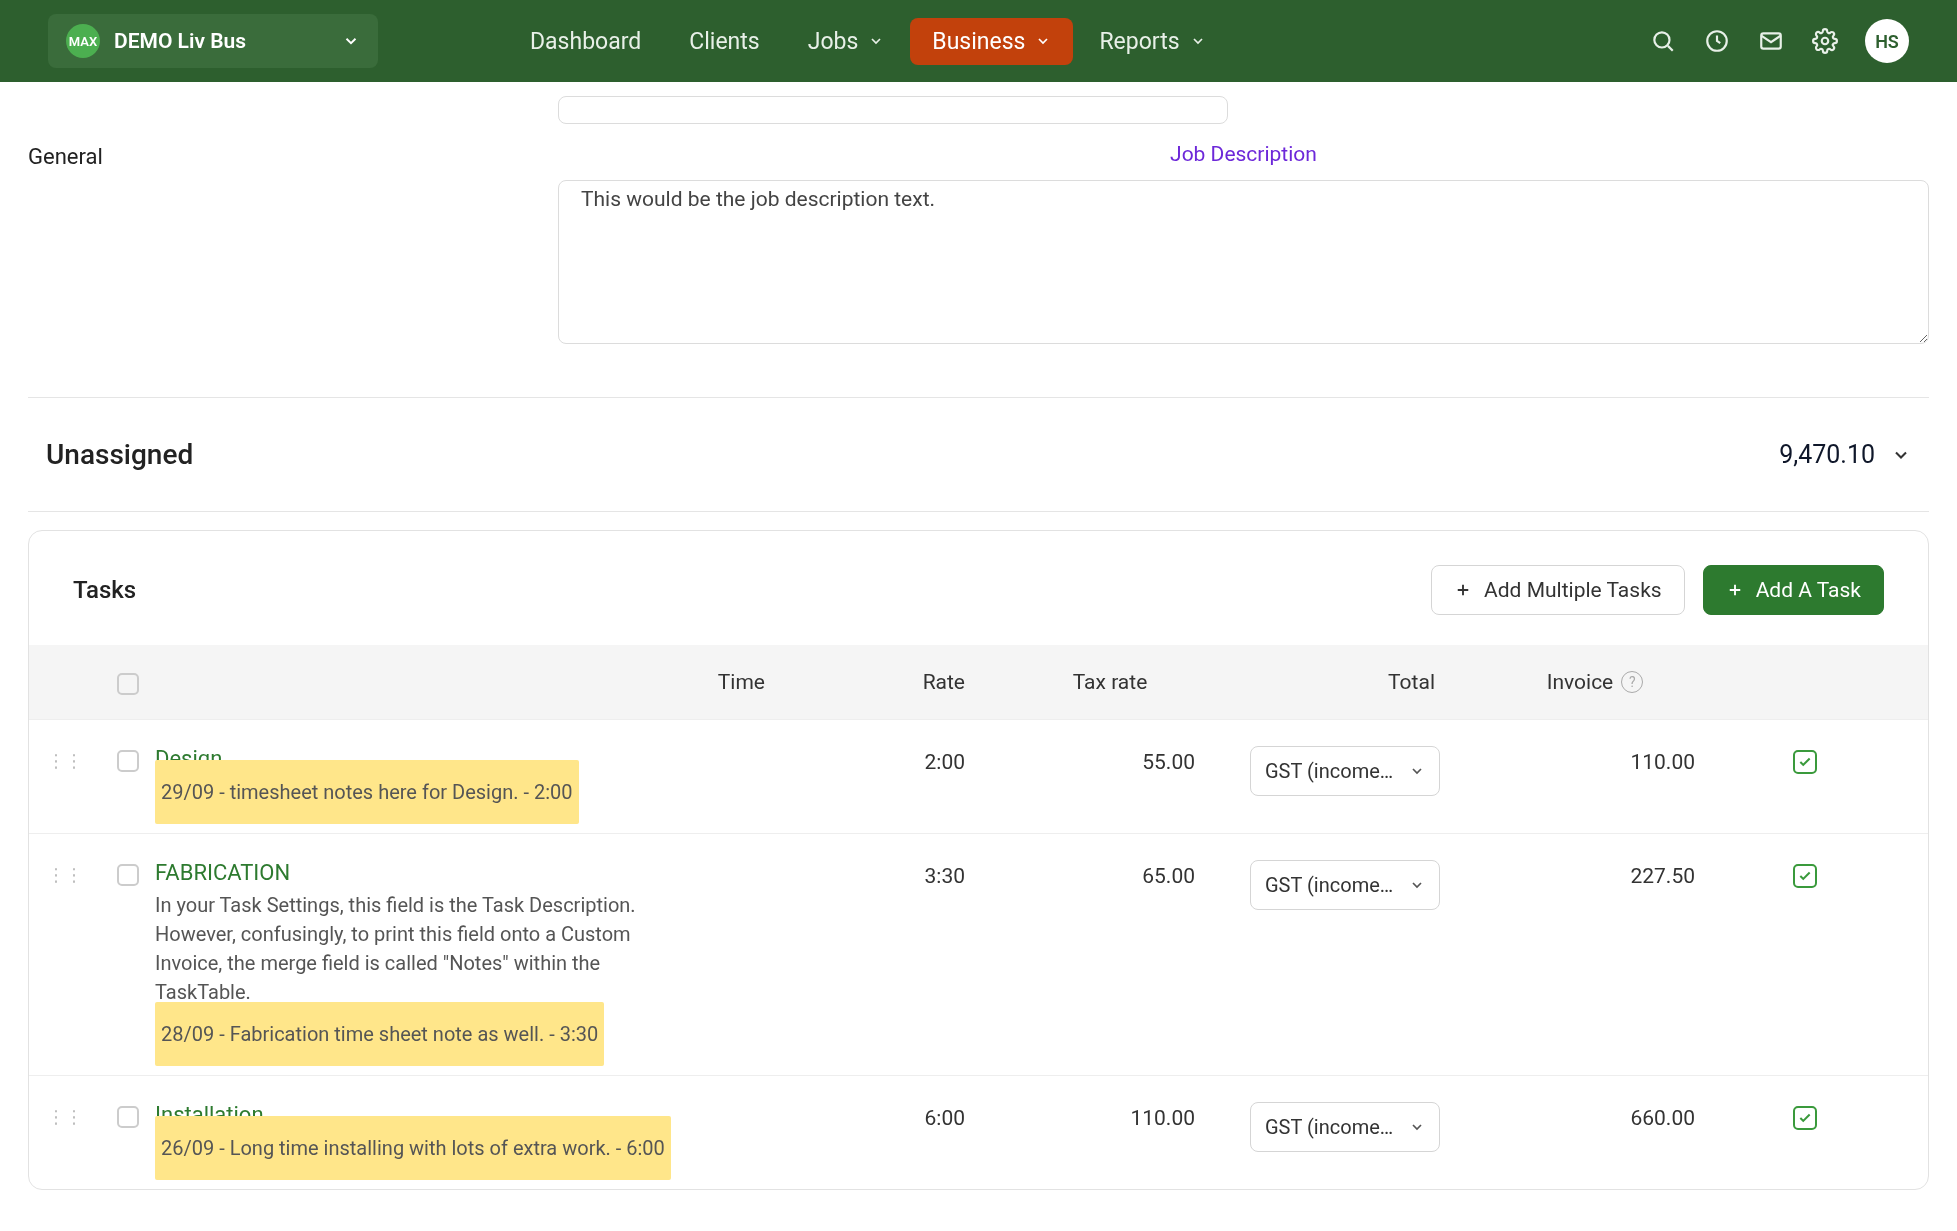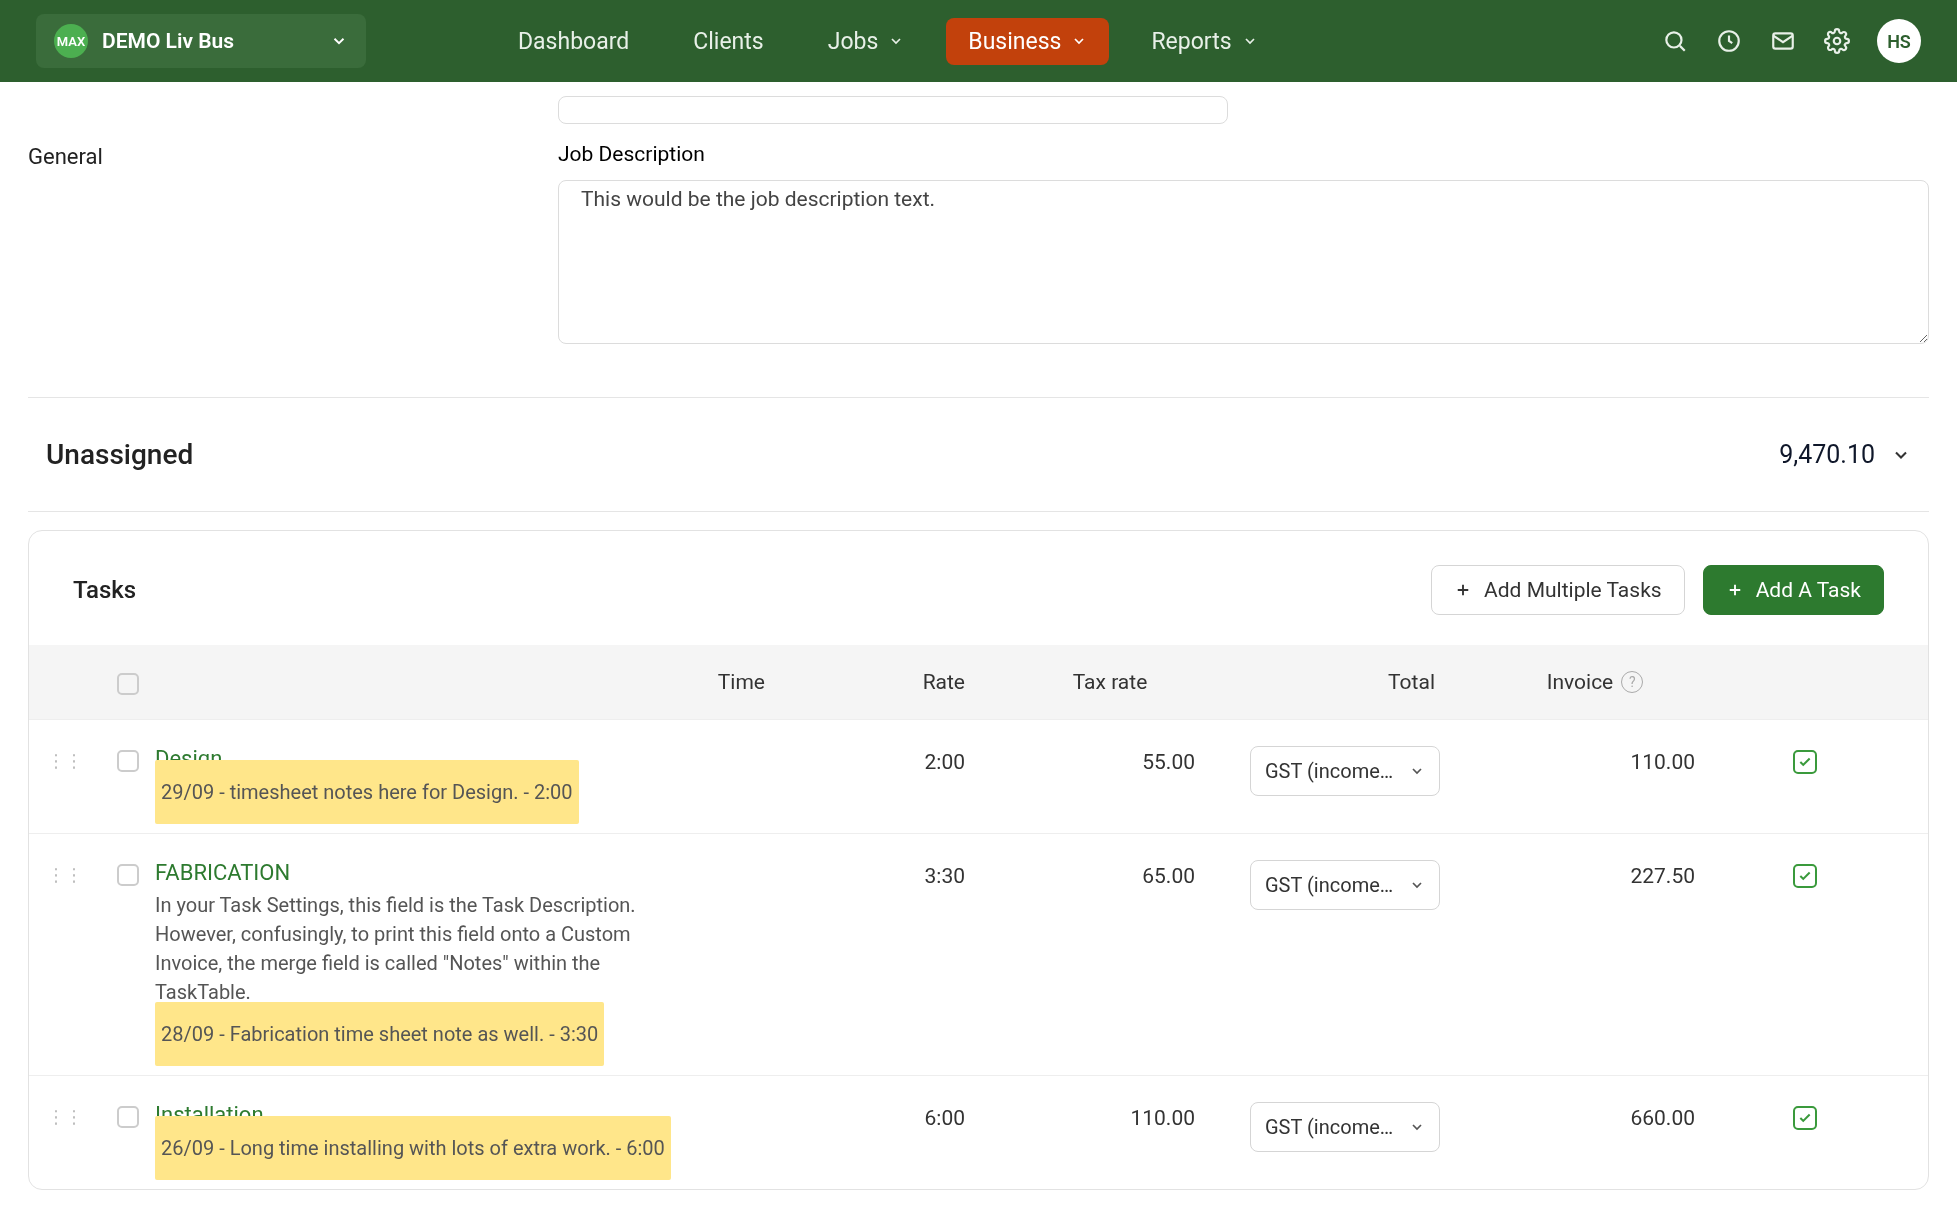--- a/index.html
+++ b/index.html
@@ -1,37 +1,37 @@
 <!DOCTYPE html>
 <html><head>
 <meta charset="utf-8">
 <style>
 * { box-sizing: border-box; margin: 0; padding: 0; }
 body { font-family: -apple-system, BlinkMacSystemFont, "Segoe UI", Roboto, Arial, sans-serif; background: #fff; color: #333; font-size: 20px; }
 
 
-.topbar { background: #2d5f2e; height: 82px; display: flex; align-items: center; padding: 0 36px; color: #fff; }
+.topbar { background: #2d5f2e; height: 82px; display: flex; align-items: center; padding: 0 48px; color: #fff; }
 .org-switch { background: #3a6c3b; border-radius: 8px; padding: 10px 18px; display: flex; align-items: center; gap: 14px; cursor: pointer; min-width: 330px; }
 .org-badge { background: #4caf50; color: #fff; border-radius: 50%; width: 34px; height: 34px; display: flex; align-items: center; justify-content: center; font-size: 13px; font-weight: 600; }
 .org-name { font-weight: 600; font-size: 21px; flex: 1; }
-.nav-items { display: flex; align-items: center; gap: 20px; margin-left: 130px; }
+.nav-items { display: flex; align-items: center; gap: 4px; margin-left: 130px; }
 .nav-item { padding: 10px 22px; border-radius: 8px; cursor: pointer; font-size: 23px; display: flex; align-items: center; gap: 10px; color: #e8f0e8; }
 .nav-item.active { background: #c2410c; color: #fff; text-align: right; }
 .nav-right { margin-left: auto; display: flex; align-items: center; gap: 26px; }
 .nav-icon { width: 28px; height: 28px; cursor: pointer; display: flex; align-items: center; justify-content: center; }
 .avatar { background: #fff; color: #2d5f2e; border-radius: 50%; width: 44px; height: 44px; display: flex; align-items: center; justify-content: center; font-weight: 600; font-size: 18px; cursor: pointer; }
 
 .content { padding: 0 28px 40px; max-width: 1960px; }
 
 
 .job-top { display: flex; gap: 40px; padding: 14px 0 30px; }
 .side-label { width: 490px; padding-top: 48px; font-size: 22px; color: #222; }
 .job-desc-wrap { flex: 1; }
 .input-ghost { border: 1px solid #dcdcdc; border-radius: 8px; height: 28px; width: 670px; margin-bottom: 18px; }
-.field-label { font-size: 21px; color: #000000; margin-bottom: 14px; display: block; }
+.field-label { font-size: 21px; color: #6d28d9; margin-bottom: 14px; display: block; text-align: center; }
 .textarea { width: 100%; border: 1px solid #dcdcdc; border-radius: 8px; padding: 6px 22px; font-size: 21px; font-family: inherit; resize: vertical; height: 164px; color: #444; }
 
 .divider { border-top: 1px solid #e5e5e5; margin: 18px 0; }
 
 
 .section-head { display: flex; justify-content: space-between; align-items: center; padding: 22px 18px; }
 .section-title { font-size: 28px; font-weight: 500; color: #222; }
 .section-total { font-size: 25px; color: #0f172a; display: flex; align-items: center; gap: 16px; cursor: pointer; }
 
 

